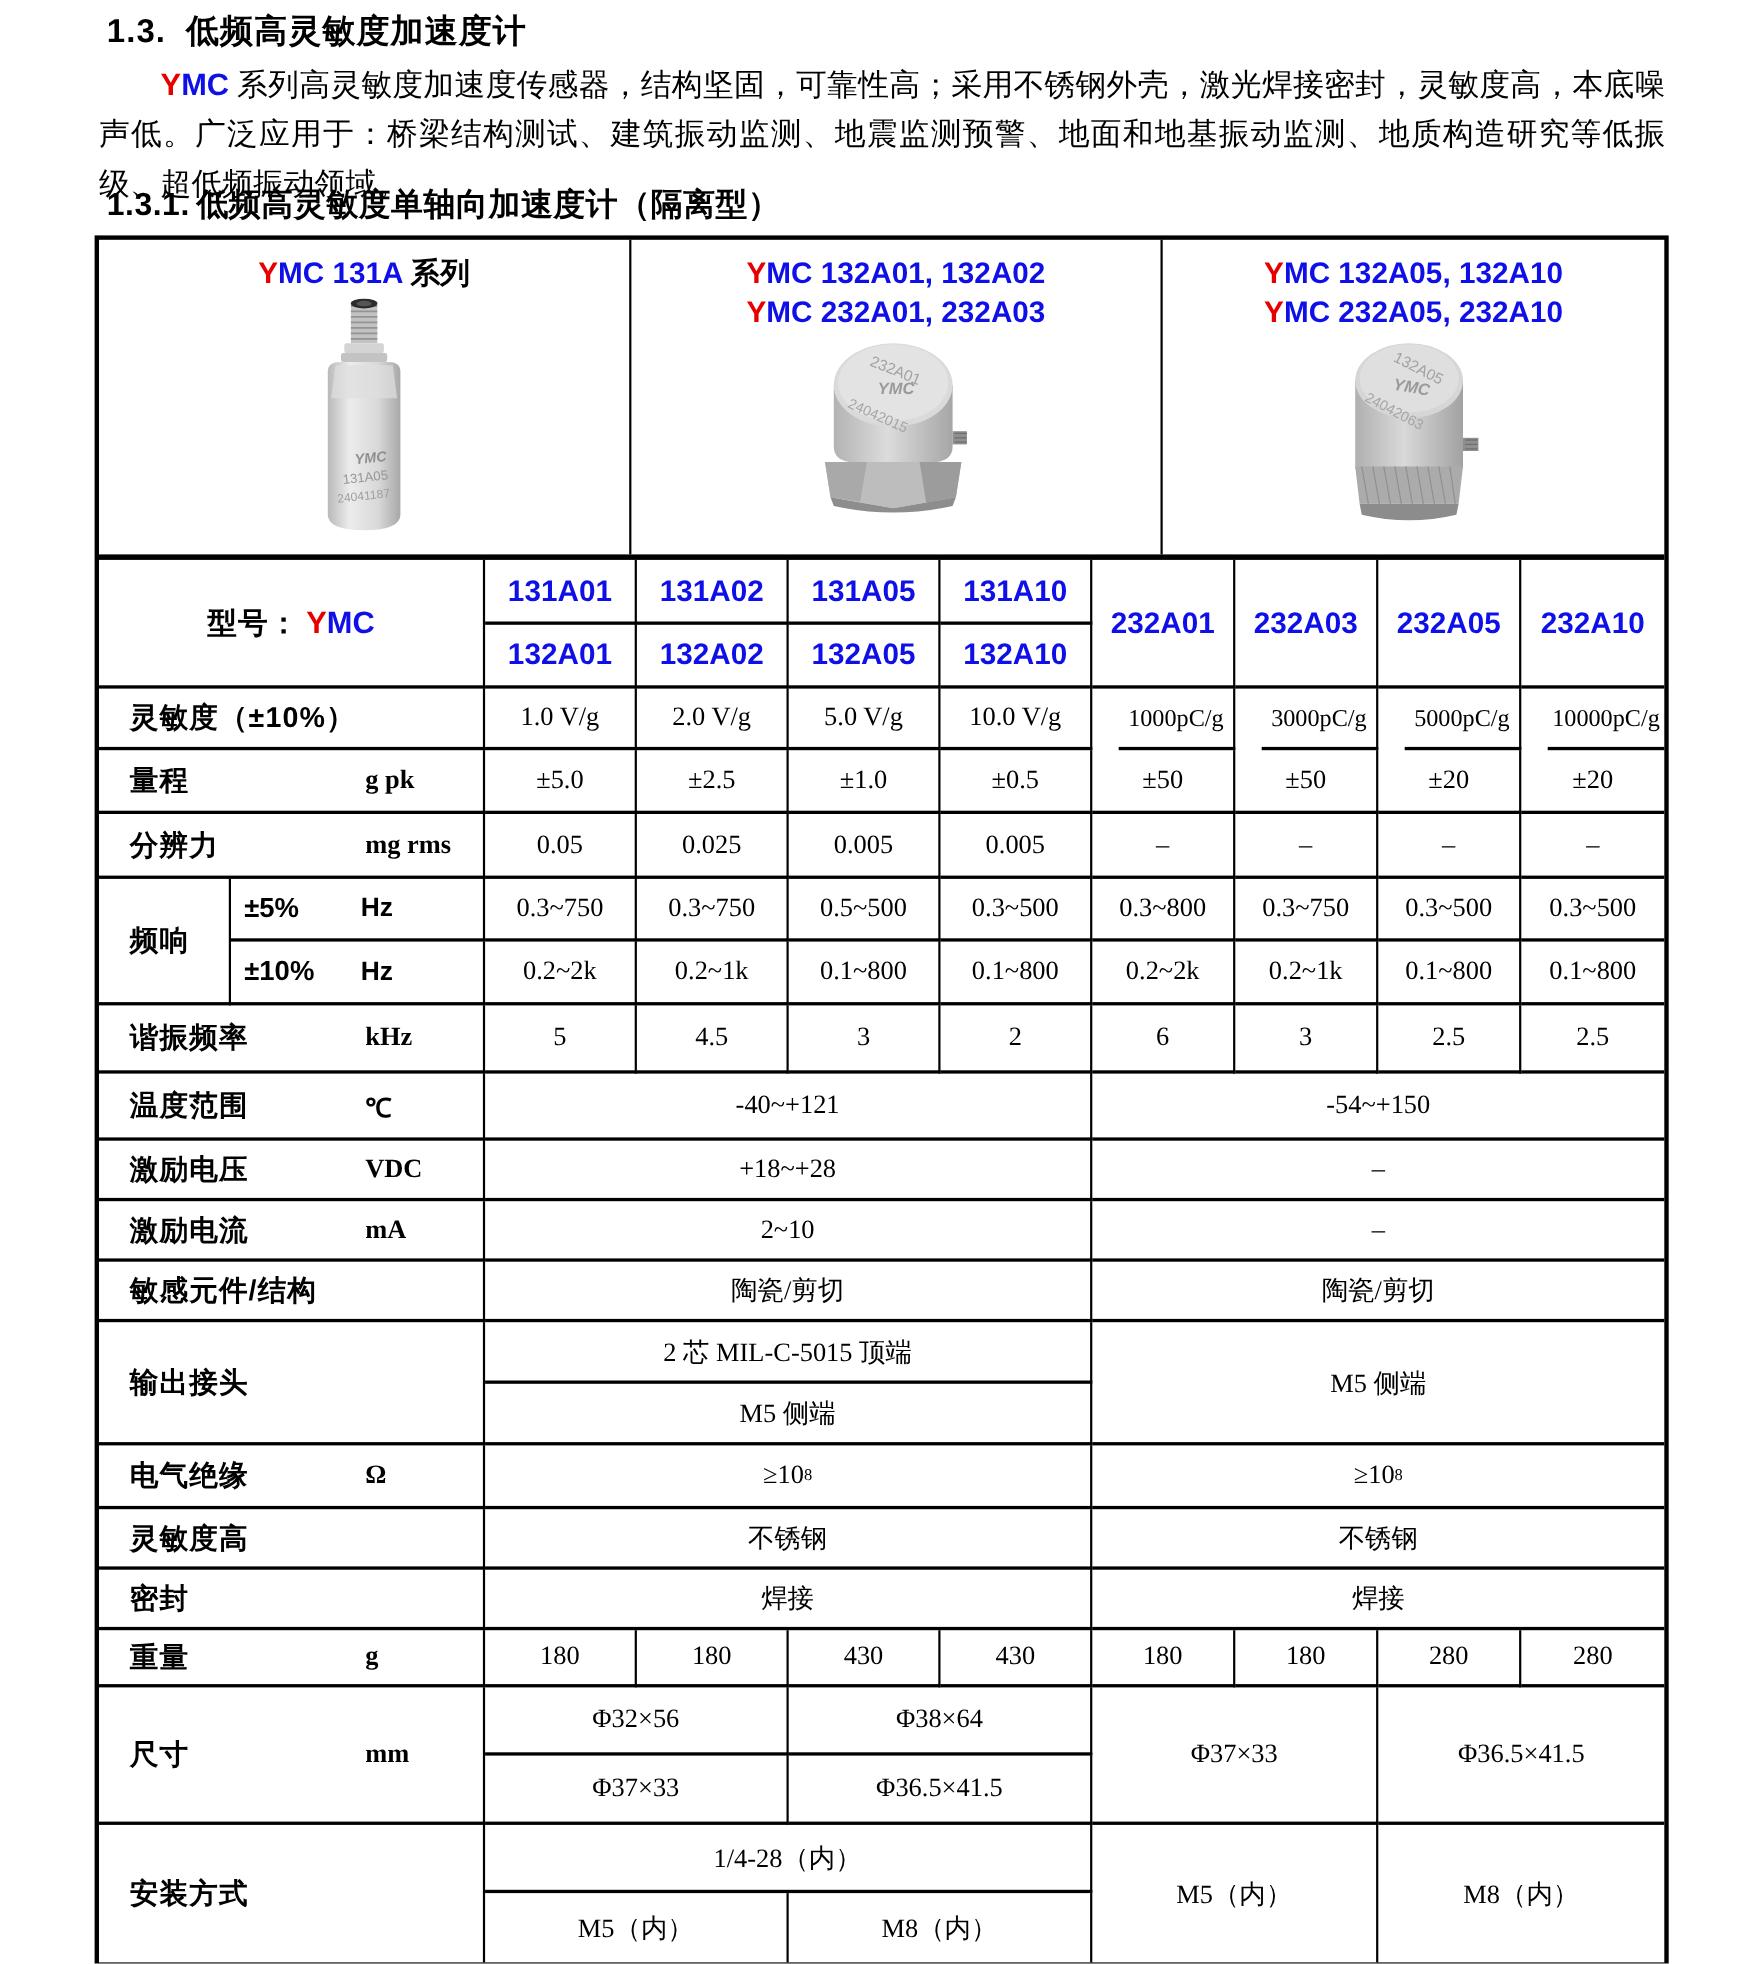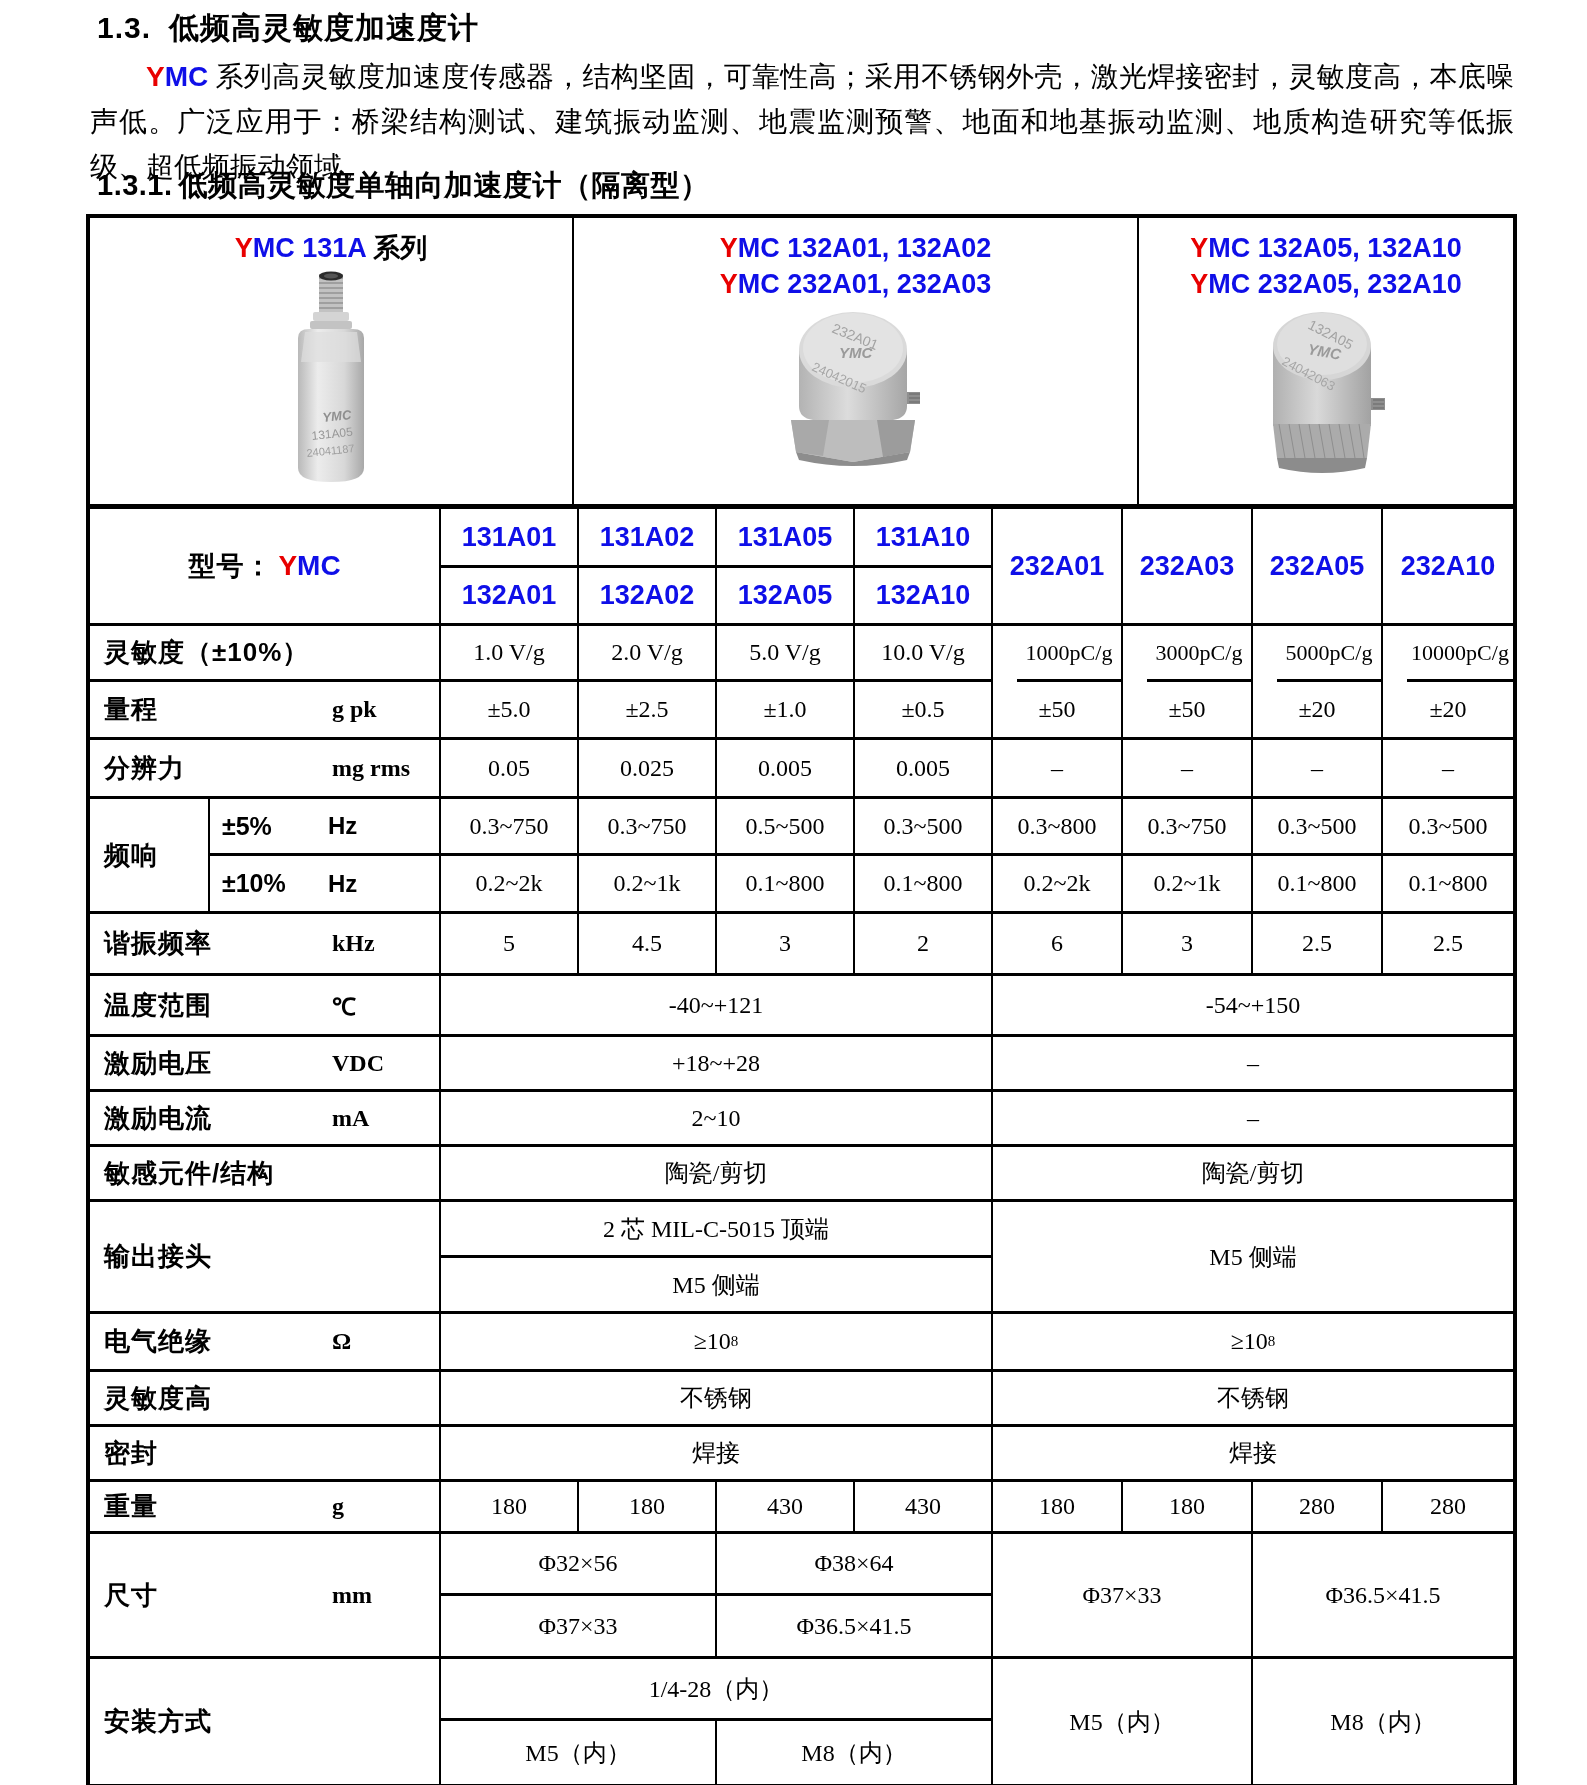--- a/index.html
+++ b/index.html
@@ -21,37 +21,37 @@
   .by  { color:#e80000; font-family:"Liberation Sans",sans-serif; font-weight:700; }
   .bmc { color:#0f0fe8; font-family:"Liberation Sans",sans-serif; font-weight:700; }
 
   
   .tbl { position:absolute; left:86px; top:214px; width:1431px; border:4px solid #000; background:#fff; }
 
   
   .prow { display:flex; height:291px; border-bottom:5px solid #000; }
   .pcell { position:relative; display:flex; flex-direction:column; align-items:center; }
   .pcell-1 { width:484px; border-right:2px solid #000; }
-  .pcell-2 { width:565px; border-right:2px solid #000; }
+  .pcell-2 { width:483px; border-right:2px solid #000; }
   .pcell-3 { flex:1; }
   .ptitle { margin-top:12px; font-family:"Liberation Sans",sans-serif; font-weight:700;
             font-size:27px; line-height:36px; text-align:center; }
   .pblue { color:#0f0fe8; }
   .pblack { color:#000; }
   .photo { margin-top:4px; }
 
   
   .grid { display:grid;
     grid-template-columns:120px 231px 138px 138px 138px 138px 130px 130px 130px 130px;
     grid-template-rows:59px 58px 56px 58px 59px 57px 58px 62px 61px 55px 55px 55px 56px 56px 58px 55px 55px 52px 62px 63px 62px 63px; }
   .gc { border-right:2px solid #000; border-bottom:3px solid #000;
         display:flex; align-items:center; justify-content:center; overflow:hidden; }
   .br0 { border-right:none !important; }
   .bb0 { border-bottom:none !important; }
-  .lc { justify-content:flex-start; padding-left:14px; position:relative; }
+  .lc { justify-content:flex-start; padding-left:28px; position:relative; }
   .lbl { font-family:"Liberation Sans",sans-serif; font-weight:600; font-size:26px; letter-spacing:1px; }
   .u   { position:absolute; left:242px; font-family:Liberation Serif, serif; font-weight:700; font-size:24px; }
   .tol { font-family:"Liberation Sans",sans-serif; font-weight:700; }
   .sub { position:relative; justify-content:flex-start; padding-left:12px; }
   .u2  { position:absolute; left:118px; font-family:"Liberation Sans",sans-serif; font-weight:700; font-size:24px; }
   .tol2{ font-family:"Liberation Sans",sans-serif; font-weight:700; font-size:25px; }
   .val { font-family:"Liberation Serif",serif; font-size:24px; }
   .vsm { font-size:22px;margin-left:24px; }
   .mnum { font-family:"Liberation Sans",sans-serif; font-weight:700; font-size:27px; color:#0f0fe8; }
   .mlab { font-size:27px; }

